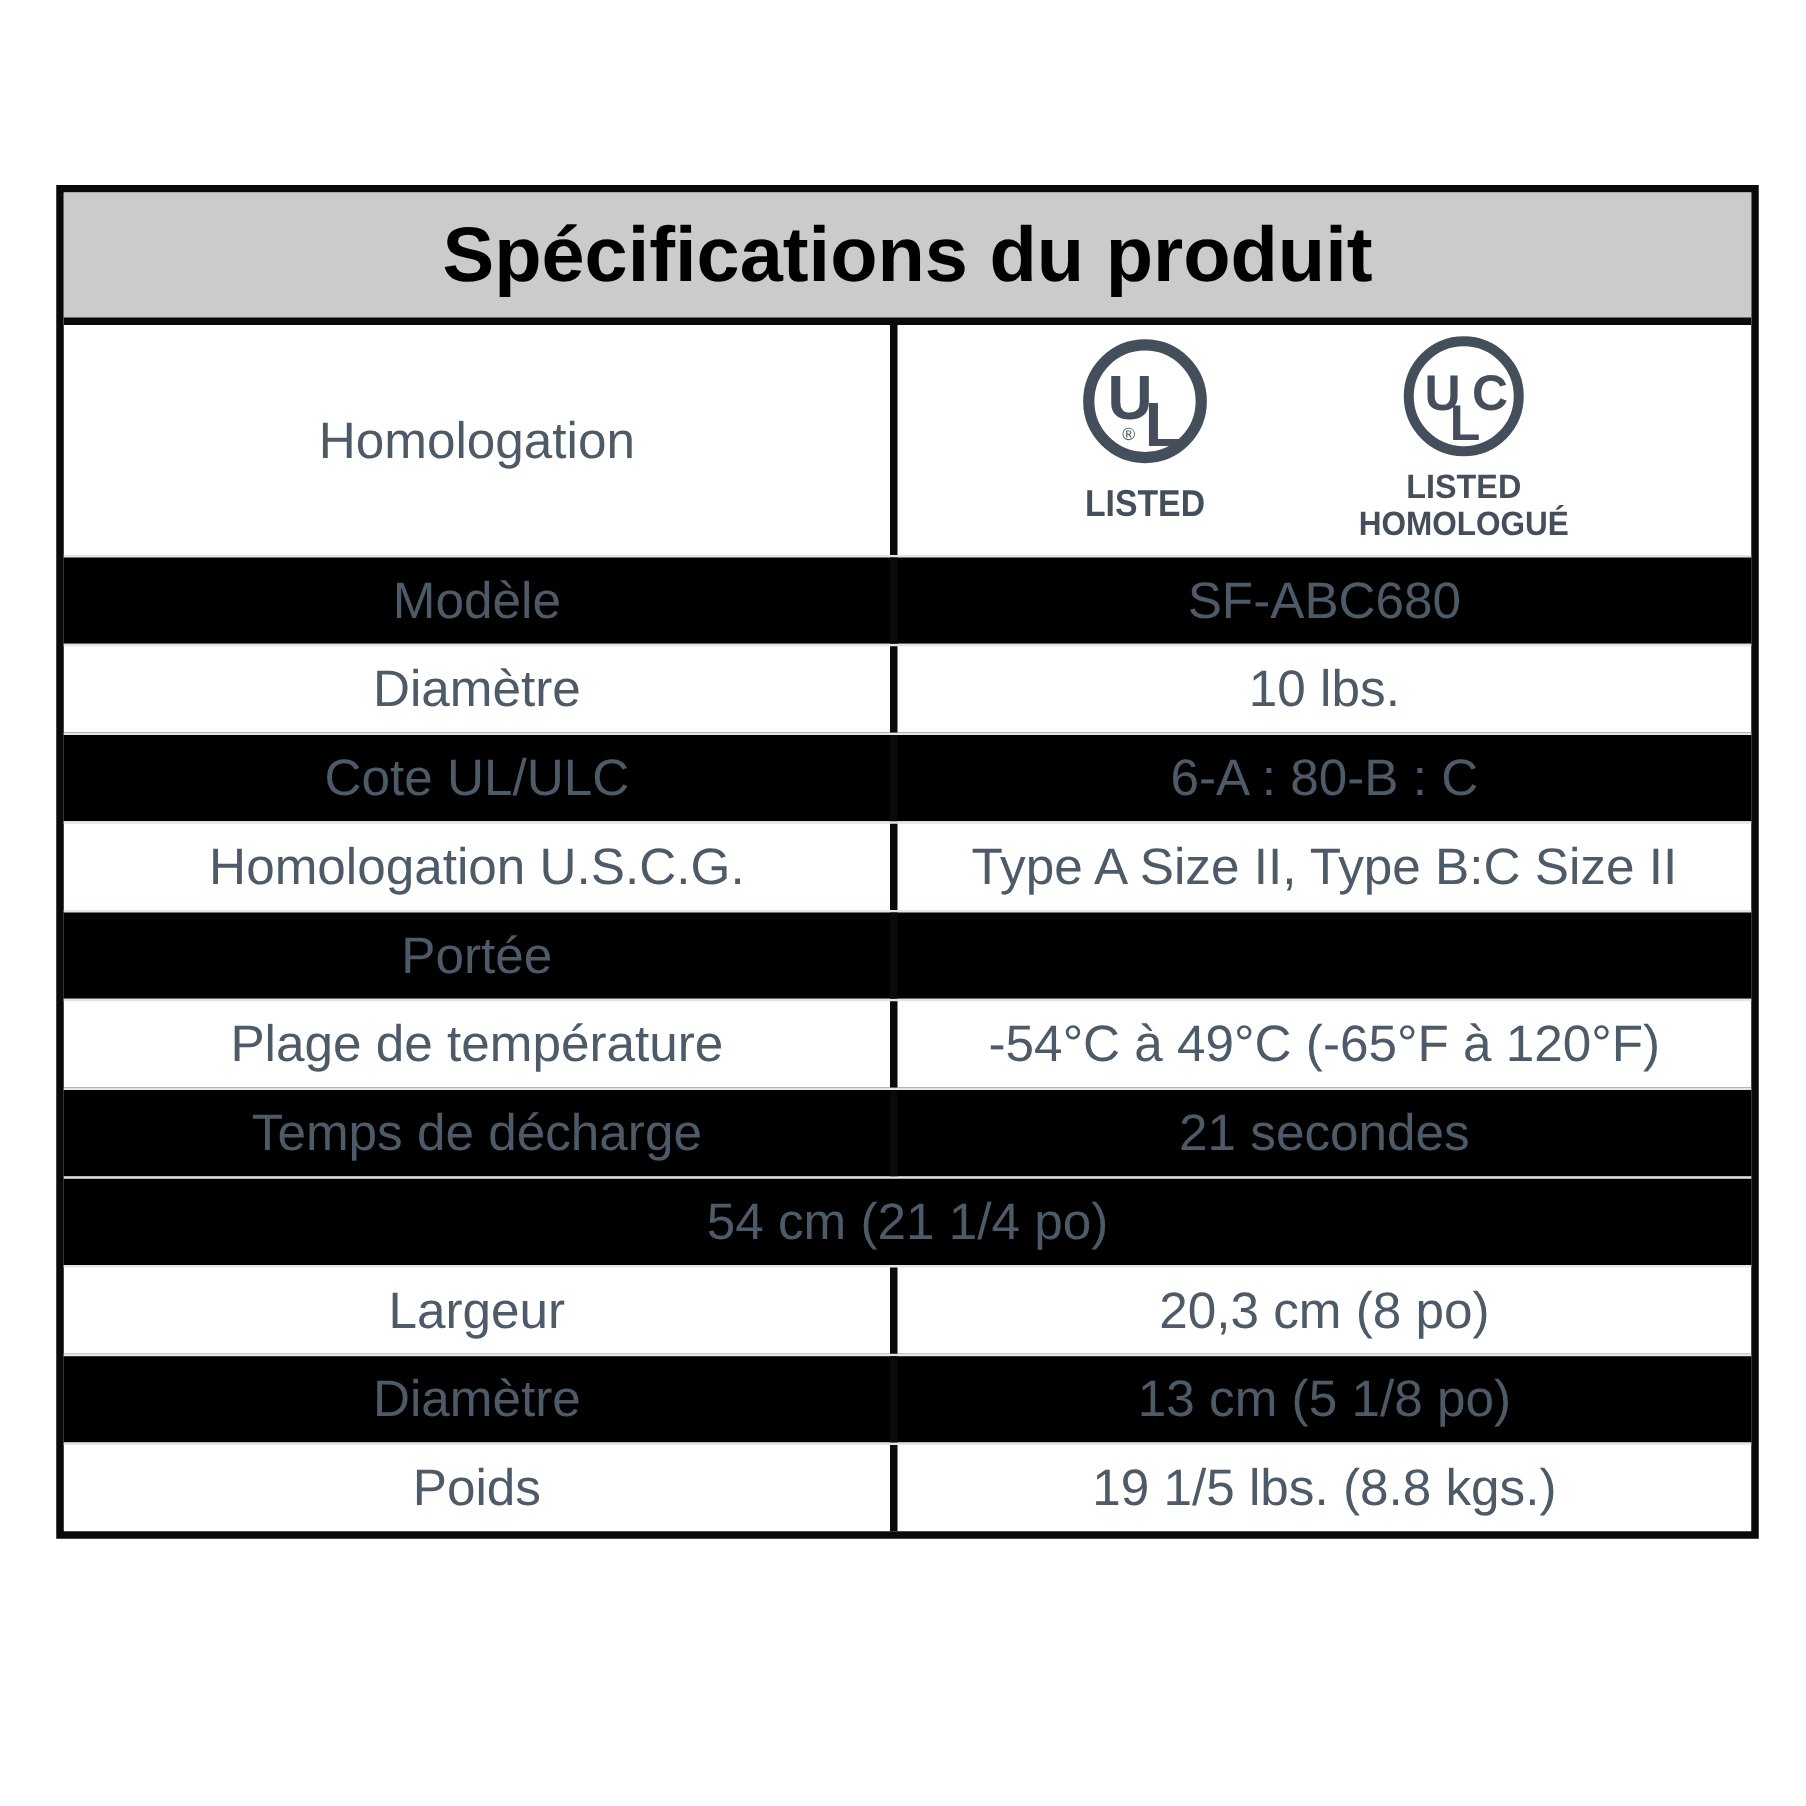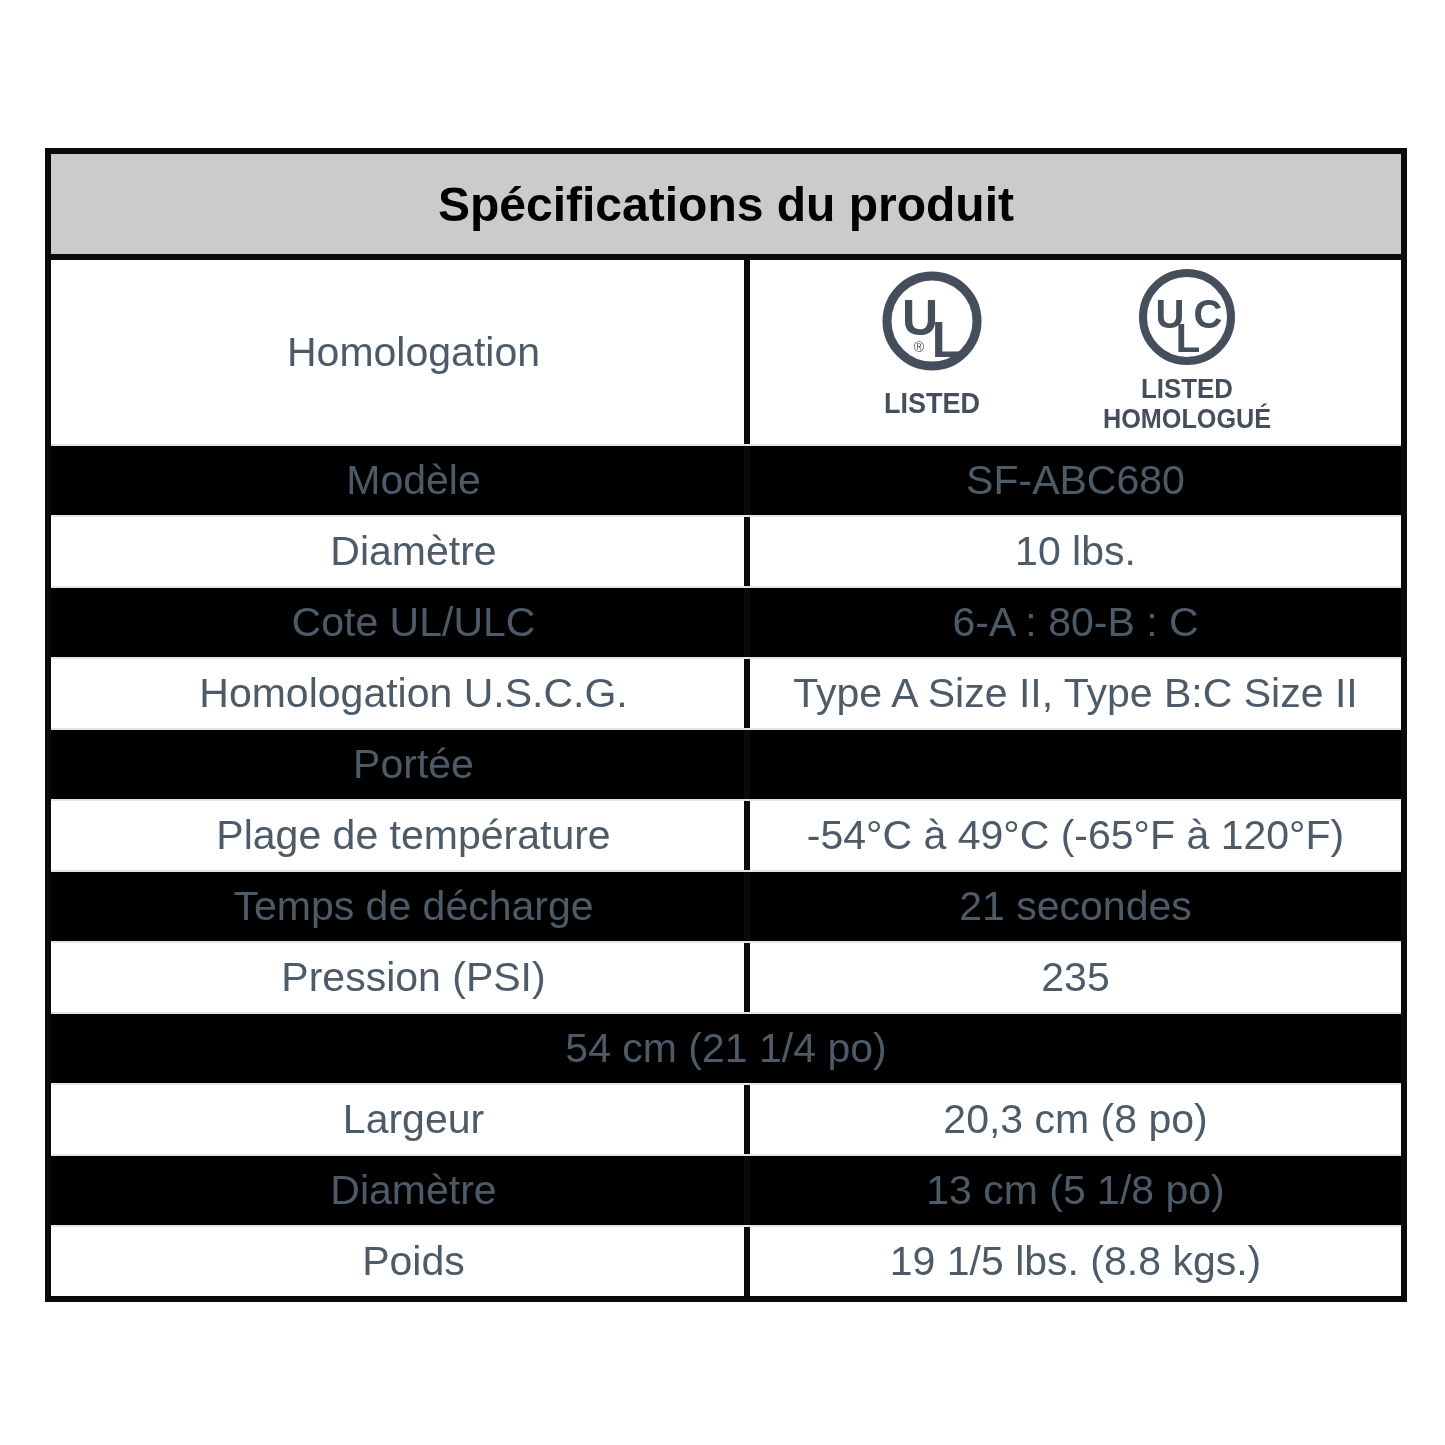--- a/index.html
+++ b/index.html
@@ -15,38 +15,37 @@
     width: 1362px;
     border: 6px solid #0a0a0a;
     box-sizing: border-box;
     background: #ffffff;
   }
   .table-header {
     height: 100px;
     background: #cbcbcb;
     border-bottom: 6px solid #0a0a0a;
     display: flex; align-items: center; justify-content: center;
-    font-size: 48px; font-weight: bold; color: #000000;
+    font-size: 62px; font-weight: bold; color: #000000;
     letter-spacing: 0px;
   }
   .row {
     display: flex;
     color: #4d5b69;
     font-size: 41px;
     box-sizing: border-box;
   }
   .row.gray { background: #000000; }
   .row.sep { border-top: 2px solid #e1e5e8; }
   .label-cell {
     width: 667px;
     border-right: 6px solid #0a0a0a;
     box-sizing: border-box;
     display: flex; align-items: center; justify-content: center;
     text-align: center;
-    margin-left: 32px;
   }
   .value-cell {
     flex: 1;
     display: flex; align-items: center; justify-content: center;
     text-align: center;
   }
   .row.spec { height: 71px; }
   .row.homologation { height: 184px; }
   .logo-wrap {
     display: flex; align-items: flex-start; justify-content: center;
@@ -107,24 +106,20 @@
     <div class="label-cell">Portée</div>
   </div>
   <div class="row spec sep">
     <div class="label-cell">Plage de température</div>
     <div class="value-cell">-54°C à 49°C (-65°F à 120°F)</div>
   </div>
   <div class="row spec sep gray">
     <div class="label-cell">Temps de décharge</div>
     <div class="value-cell">21 secondes</div>
   </div>
-  <div class="row spec sep">
-    <div class="label-cell">Pression (PSI)</div>
-    <div class="value-cell">235</div>
-  </div>
   <div class="row spec sep gray">
     <div class="value-cell">54 cm (21 1/4 po)</div>
   </div>
   <div class="row spec sep">
     <div class="label-cell">Largeur</div>
     <div class="value-cell">20,3 cm (8 po)</div>
   </div>
   <div class="row spec sep gray">
     <div class="label-cell">Diamètre</div>
     <div class="value-cell">13 cm (5 1/8 po)</div>

